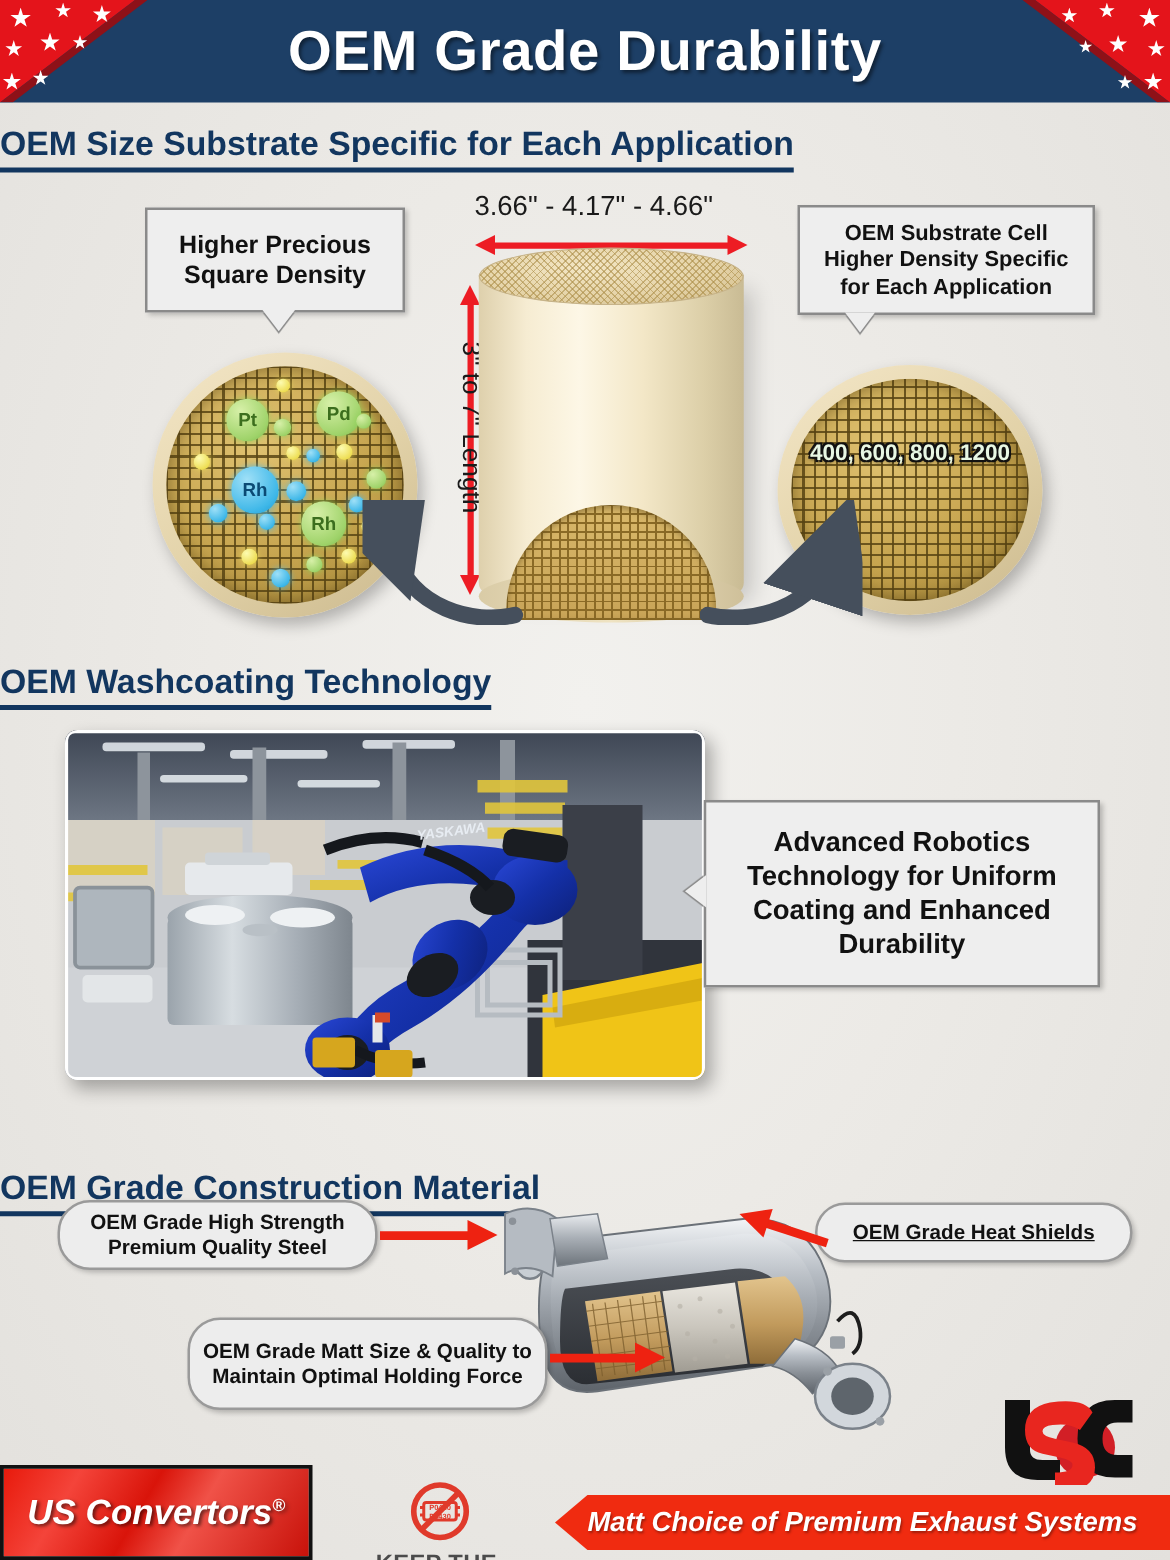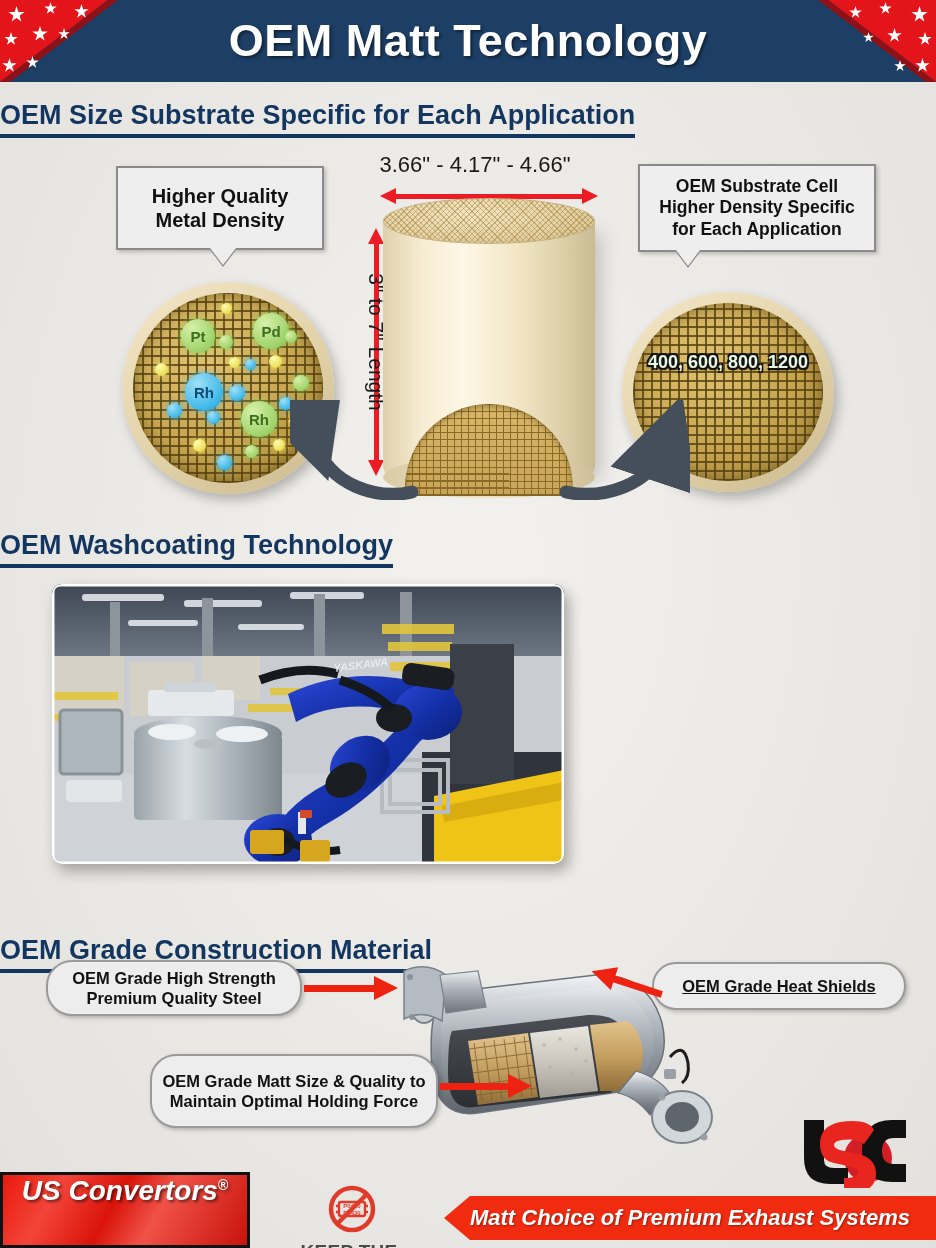--- a/index.html
+++ b/index.html
@@ -165,21 +165,21 @@
   .rarrow{position:absolute;height:12px;}
   .rarrow .shaft{position:absolute;top:3px;height:7px;background:#ee2211;}
   .rarrow .head{position:absolute;top:-6px;width:0;height:0;
     border-top:12px solid transparent;border-bottom:12px solid transparent;}
 
   
   .footer{position:absolute;left:0;top:1172px;width:936px;height:76px;}
   .logo-usc{position:absolute;left:0;top:0;width:250px;height:76px;
     background:linear-gradient(120deg,#e81a0c 0%,#f4443a 22%,#d9140a 45%,#f05248 62%,#c8120a 100%);
     border:3px solid #111;box-sizing:border-box;
-    display:flex;align-items:flex-start;justify-content:center;}
+    display:flex;align-items:center;justify-content:center;}
   .logo-usc span{color:#fff;font-size:28px;font-weight:bold;font-style:italic;
     text-shadow:2px 2px 3px rgba(0,0,0,.55);}
   .logo-usc sup{font-size:14px;vertical-align:super;}
 
   .keep{position:absolute;left:266px;top:12px;width:172px;height:54px;
     display:flex;align-items:center;gap:8px;flex-direction:column;}
   .keep .badge{width:50px;height:50px;position:relative;flex:0 0 50px;}
   .keep .txt{color:#4b4b4b;font-size:19px;font-weight:bold;line-height:1.02;
     letter-spacing:.3px;}
 
@@ -203,21 +203,21 @@
       <div class="star" style="left:8px;top:6px;width:17px;height:17px;"></div>
       <div class="star" style="left:44px;top:2px;width:13px;height:13px;"></div>
       <div class="star" style="left:74px;top:4px;width:15px;height:15px;"></div>
       <div class="star" style="left:4px;top:32px;width:14px;height:14px;"></div>
       <div class="star" style="left:32px;top:26px;width:16px;height:16px;"></div>
       <div class="star" style="left:58px;top:28px;width:12px;height:12px;"></div>
       <div class="star" style="left:2px;top:58px;width:15px;height:15px;"></div>
       <div class="star" style="left:26px;top:56px;width:13px;height:13px;"></div>
     </div>
 
-    <div class="header-title">OEM Matt Technology</div>
+    <div class="header-title">OEM Grade Durability</div>
 
     <div class="corner corner-right">
       <div class="flagtri"></div>
         <div class="flagstripe"></div>
       <div class="star" style="right:8px;top:6px;width:17px;height:17px;"></div>
       <div class="star" style="right:44px;top:2px;width:13px;height:13px;"></div>
       <div class="star" style="right:74px;top:6px;width:13px;height:13px;"></div>
       <div class="star" style="right:4px;top:32px;width:14px;height:14px;"></div>
       <div class="star" style="right:34px;top:28px;width:15px;height:15px;"></div>
       <div class="star" style="right:62px;top:32px;width:11px;height:11px;"></div>
@@ -247,21 +247,21 @@
 
   <div class="cyl-wrap">
     <div class="cyl-shadow"></div>
     <div class="cyl-body"></div>
     <div class="cyl-bottom"></div>
     <div class="cyl-cut"></div>
     <div class="cyl-top"></div>
   </div>
 
   <div class="callout" id="box-precious">
-    <span>Higher Quality Metal Density</span>
+    <span>Higher Precious Square Density</span>
     <span class="tail"></span>
   </div>
 
   <div class="callout" id="box-cellcount">
     <span>OEM Substrate Cell Higher Density Specific for Each Application</span>
     <span class="tail"></span>
   </div>
 
   <div class="detail" id="detail-left">
     <div class="rim"></div>
@@ -411,20 +411,24 @@
       <rect x="246" y="228" width="8" height="22" fill="#e4e8ea"></rect>
       <rect x="248" y="226" width="12" height="8" fill="#d54a2a"></rect>
       <g fill="#d6a61e">
           <rect x="198" y="246" width="34" height="24" rx="3"></rect>
         <rect x="248" y="256" width="30" height="22" rx="3"></rect>
         </g>
       <rect x="0" y="0" width="512" height="280" fill="none" stroke="#ffffff" stroke-width="5" rx="8"></rect>
     </svg>
   </div>
 
+  <div class="callout" id="box-robotics">
+    <span>Advanced Robotics Technology for Uniform Coating and Enhanced Durability</span>
+    <span class="tail"></span>
+  </div>
 
   <div class="sec-head" id="head3">
     <span class="txt">OEM Grade Construction Material</span>
   </div>
 
   <div class="conv">
     <svg width="340" height="210" viewBox="0 0 340 210">
       <defs>
         <linearGradient id="steel" x1="0" y1="0" x2="0" y2="1">
           <stop offset="0" stop-color="#f2f4f6"></stop>

